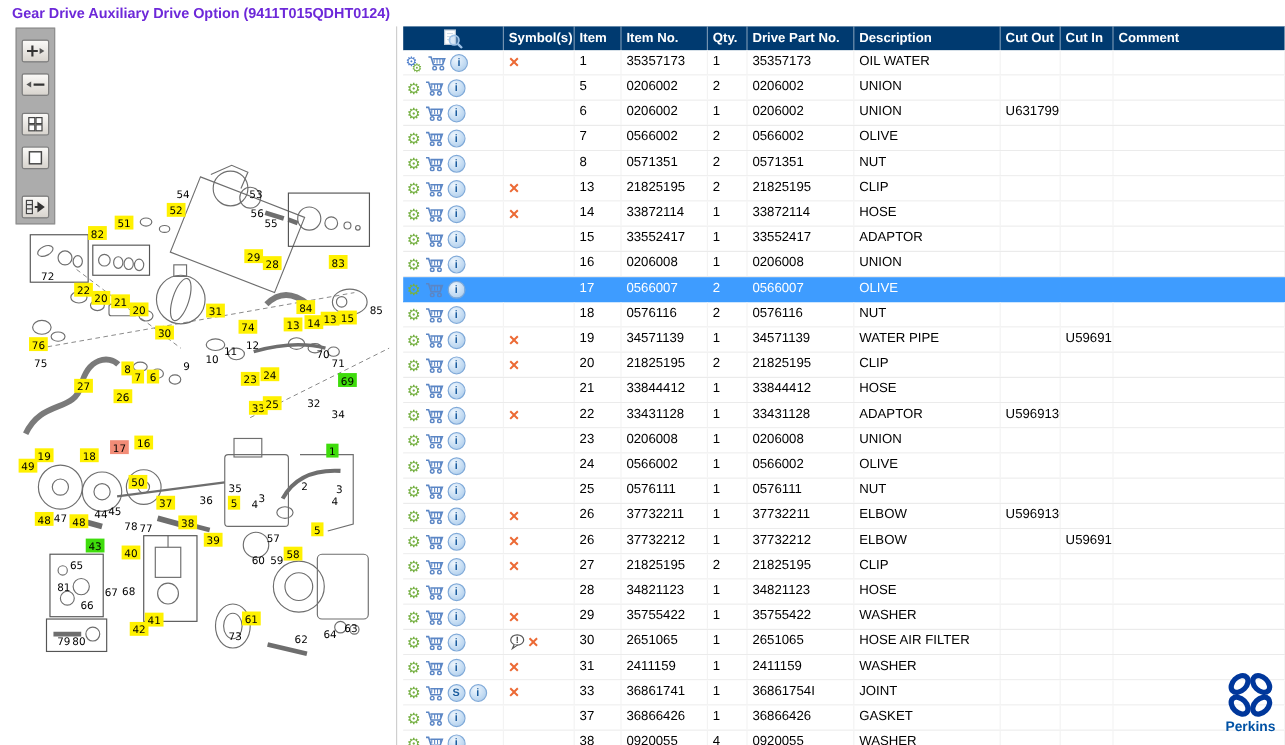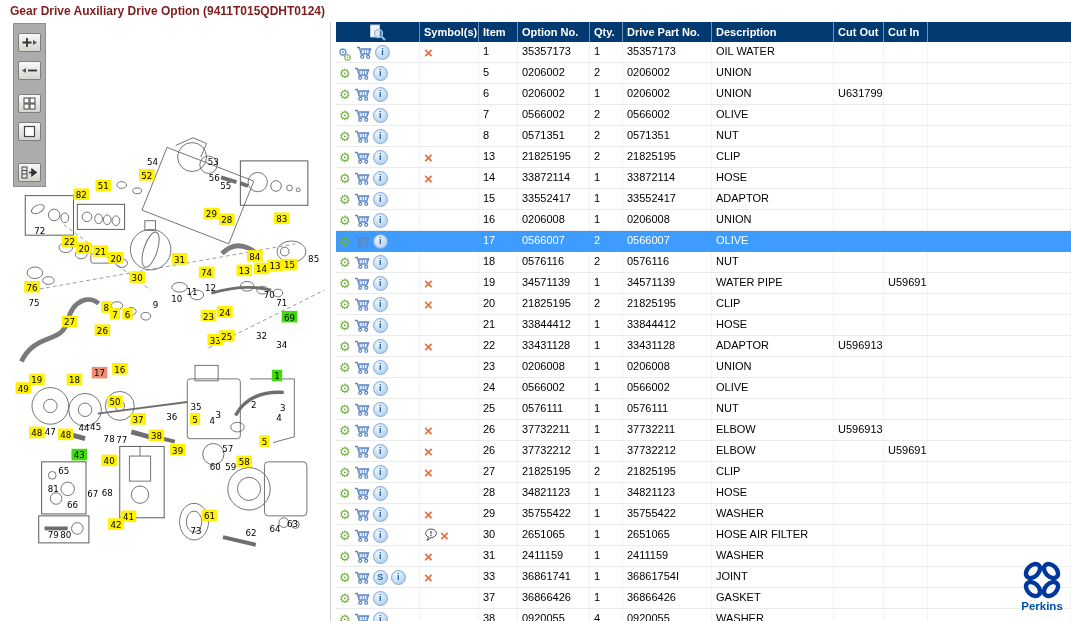--- a/index.html
+++ b/index.html
@@ -2,21 +2,21 @@
 <html><head>
 <meta charset="utf-8">
 <style>
   html,body{margin:0;padding:0;}
   body{
     width:1071px;height:621px;position:relative;overflow:hidden;
     background:#ffffff;font-family:"Liberation Sans",sans-serif;
   }
   
   .page-title{
-    position:absolute;left:10px;top:4px;font-size:12px;font-weight:bold;color:#7f1d1d;
+    position:absolute;left:10px;top:4px;font-size:12px;font-weight:bold;color:#6d28d9;
     white-space:nowrap;
   }
   .panel-sep{position:absolute;left:330px;top:22px;width:1px;height:599px;background:#cfcfcf;}
   .toolbar{
     position:absolute;left:13px;top:23px;width:33px;height:164px;
     background:#acacac;border:1px solid #8f8f8f;box-sizing:border-box;
   }
   .tb-btn{
     position:absolute;left:4px;width:23px;height:19px;box-sizing:border-box;
     background:linear-gradient(#faf9f7,#d8d4ce);border:1px solid #7e7e7e;border-radius:2px;
@@ -521,26 +521,27 @@
       <div class="th">
         <svg width="19" height="17" viewBox="0 0 19 17">
           <rect x="2.5" y="1" width="9" height="12" fill="#fff" stroke="#b9c7d6" stroke-width="1"></rect>
           <path d="M4.5,4 h5 M4.5,6.5 h5 M4.5,9 h3" stroke="#c9d6e4" stroke-width="0.8"></path>
           <circle cx="10.5" cy="9.5" r="4" fill="rgba(170,205,240,.45)" stroke="#9fc3e8" stroke-width="1.4"></circle>
           <path d="M13.5,12.5 L17,16" stroke="#9fc3e8" stroke-width="2"></path>
         </svg>
       </div>
       <div class="th">Symbol(s)</div>
       <div class="th">Item</div>
-      <div class="th">Option No.</div>
+      <div class="th">Item No.</div>
       <div class="th">Qty.</div>
       <div class="th">Drive Part No.</div>
       <div class="th">Description</div>
       <div class="th">Cut Out</div>
       <div class="th">Cut In</div>
+      <div class="th">Comment</div>
     </div>
   <div id="tbody">
       <div class="tgrid trow">
         <div class="cell icons-cell">
           <span class="gears-wrap">
             <span class="g1">⚙</span>
             <span class="g2">⚙</span>
           </span>
           <svg width="16" height="13" viewBox="0 0 16 13">
             <path d="M1,1.5 h2.2 l2,6.5 h7.6 l1.8,-5 h-10" fill="none" stroke="#5b86c5" stroke-width="1.3"></path>

